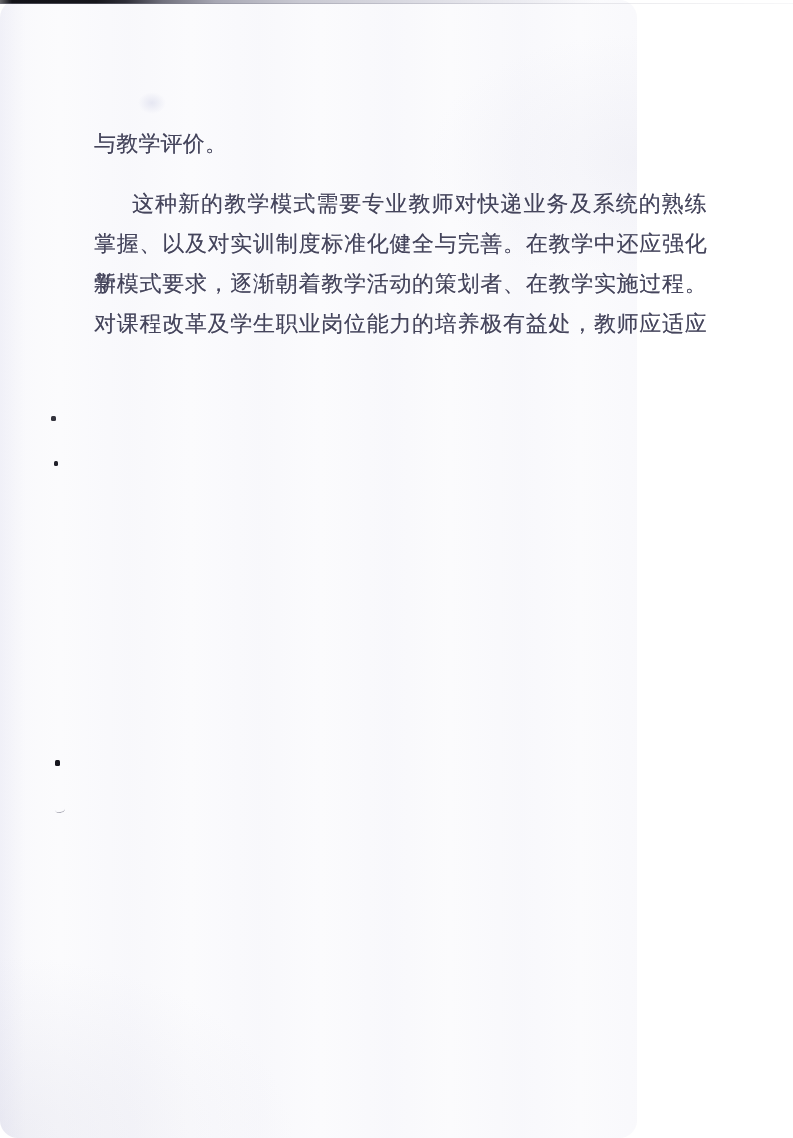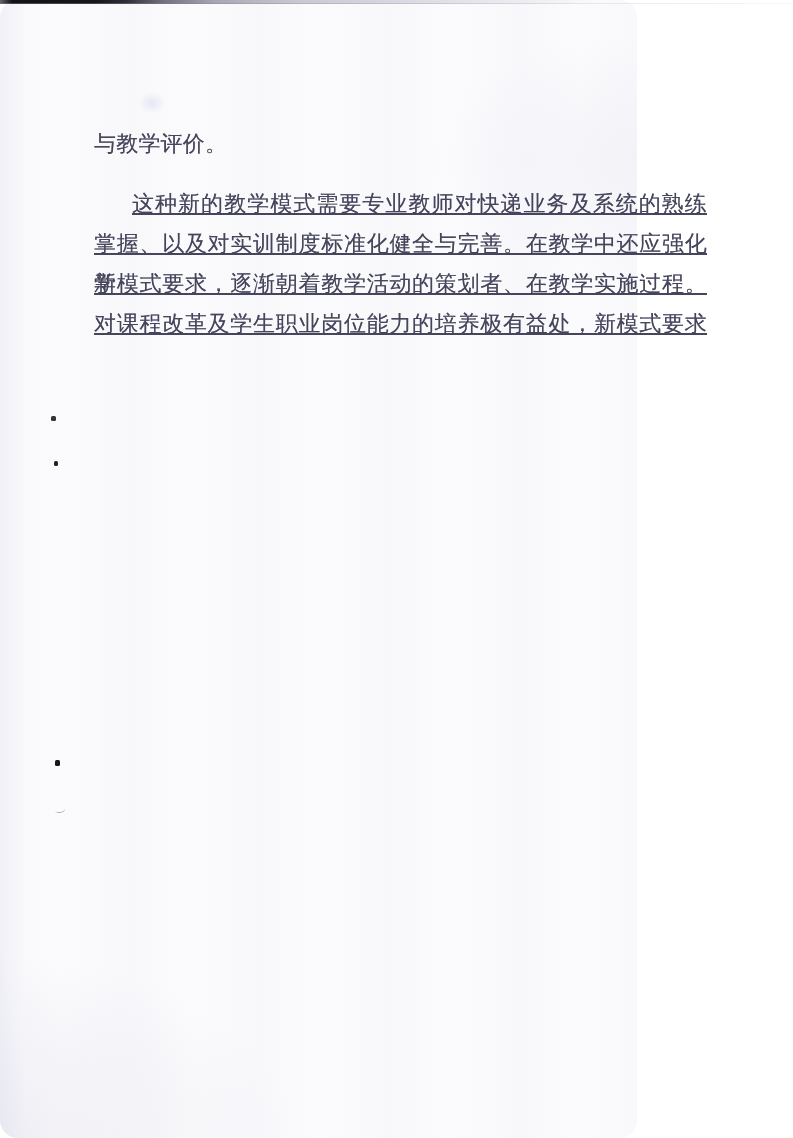--- a/index.html
+++ b/index.html
@@ -65,21 +65,20 @@
   }
   .line {
     margin: 0;
     height: 40px;
     white-space: nowrap;
   }
   .line.just {
     white-space: normal;
     text-align: justify;
     text-align-last: justify;
-    text-decoration: underline;
   }
   .line.indent {
     padding-left: 38px;
   }
   .gap {
     height: 20px;
   }
 
   
   .speck {
@@ -114,21 +113,21 @@
   <div class="scan-top-band"></div>
   <div class="scan-top-line"></div>
   <div class="smudge"></div>
 
   <div class="text-block">
     <p class="line">与教学评价。</p>
     <div class="gap"></div>
     <p class="line just indent">这种新的教学模式需要专业教师对快递业务及系统的熟练</p>
     <p class="line just">掌握、以及对实训制度标准化健全与完善。在教学中还应强化学</p>
     <p class="line just">新模式要求，逐渐朝着教学活动的策划者、在教学实施过程。</p>
-    <p class="line just">对课程改革及学生职业岗位能力的培养极有益处，新模式要求</p>
+    <p class="line just">对课程改革及学生职业岗位能力的培养极有益处，教师应适应</p>
   </div>
 
   <div class="speck s1"></div>
   <div class="speck s2"></div>
   <div class="speck s3"></div>
   <div class="squiggle"></div>
 
 </div>
 
 </body></html>

